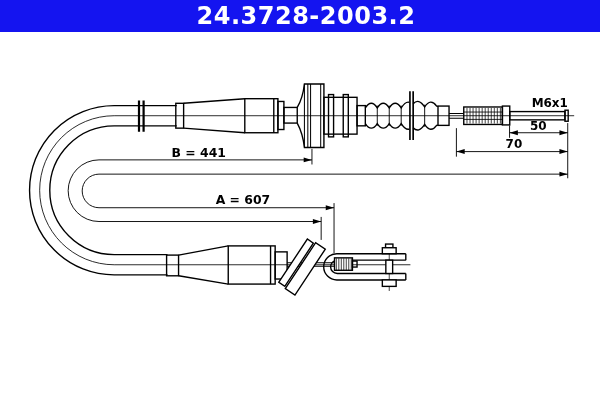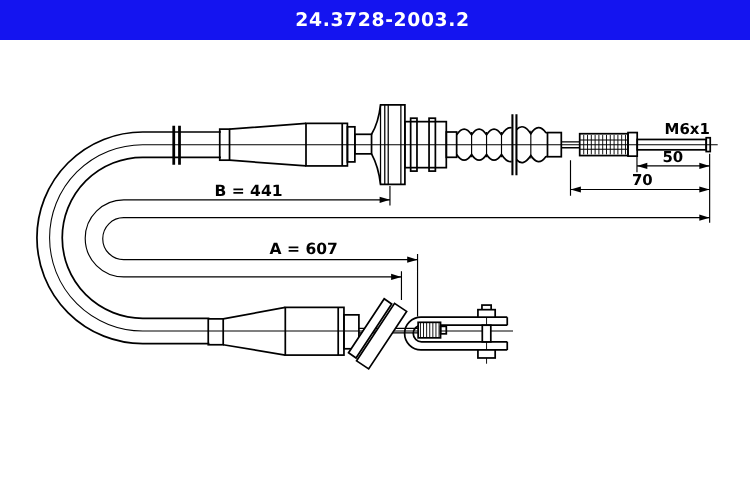--- a/index.html
+++ b/index.html
@@ -1,21 +1,21 @@
 <!DOCTYPE html>
 <html><head>
 <meta charset="utf-8">
 <style>
   html,body{margin:0;padding:0;background:#fff;}
   body{width:600px;height:400px;position:relative;font-family:"DejaVu Sans",sans-serif;overflow:hidden;}
   .header{
     position:absolute;top:0;left:0;width:600px;height:32px;
     background:#1414f0;color:#fff;
     display:flex;align-items:center;justify-content:center;gap:28px;
-    font-weight:bold;font-size:15px;letter-spacing:0.5px;
+    font-weight:bold;font-size:24px;letter-spacing:0.5px;
     transform:none;
   }
   .header .pn{padding-left:12px;}
   svg{position:absolute;top:32px;left:0;background:#fff;}
   svg text{font-family:"DejaVu Sans",sans-serif;font-weight:bold;fill:#000;}
 </style>
 </head>
 <body>
 
 <div class="header">

